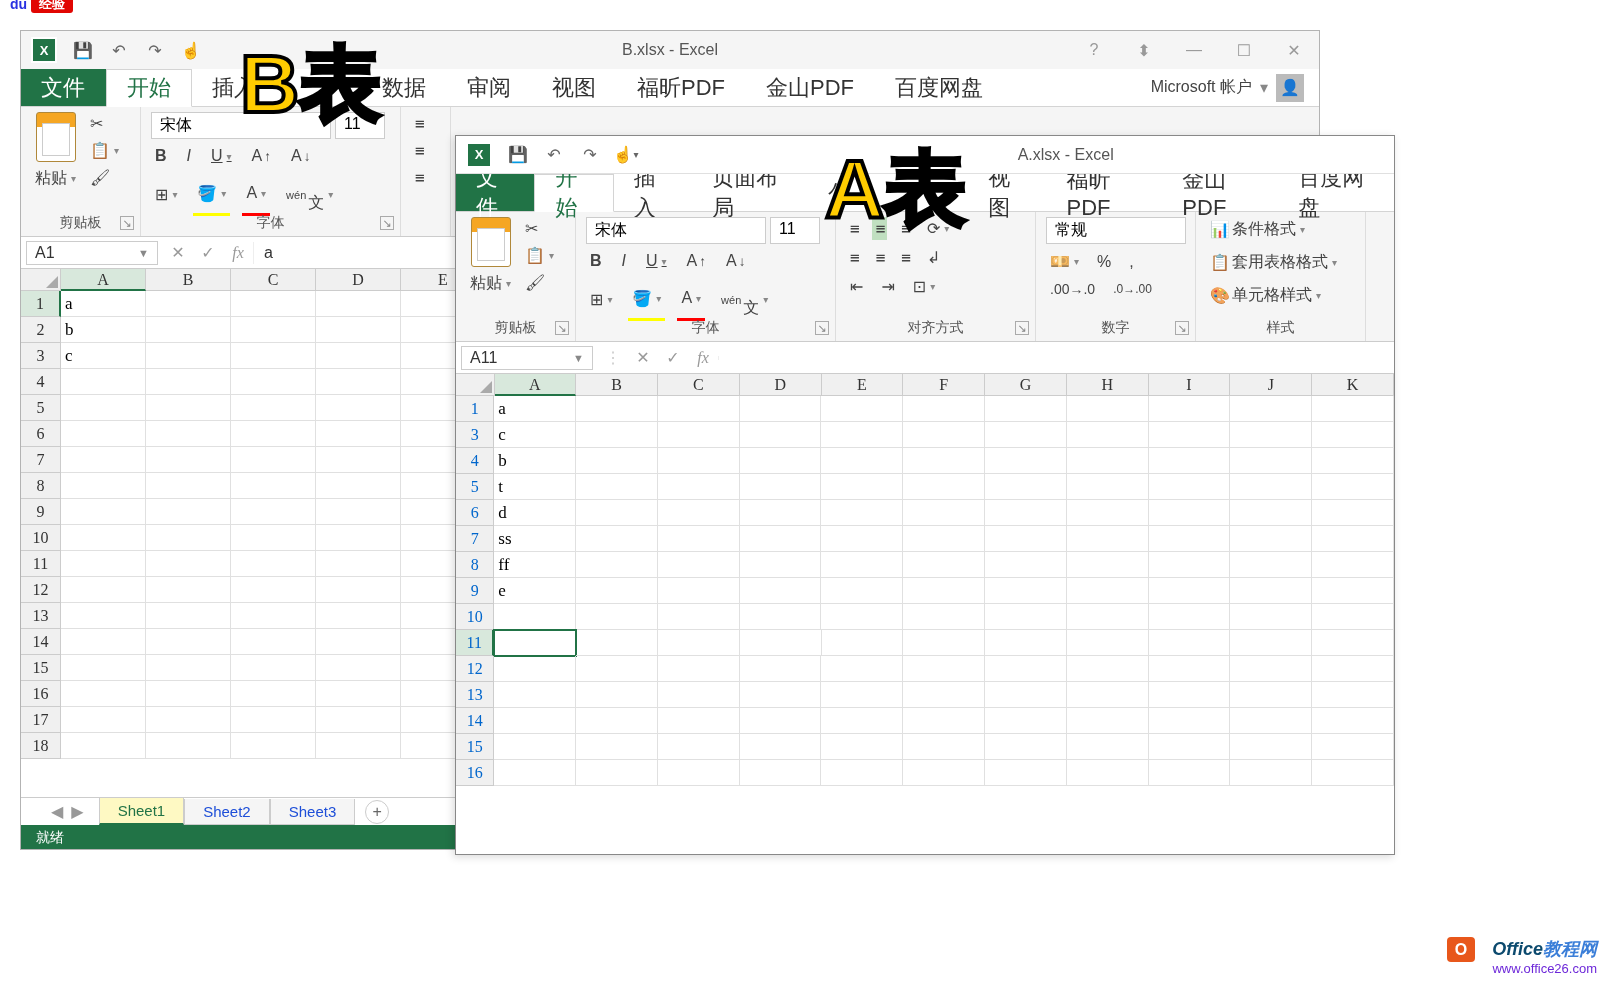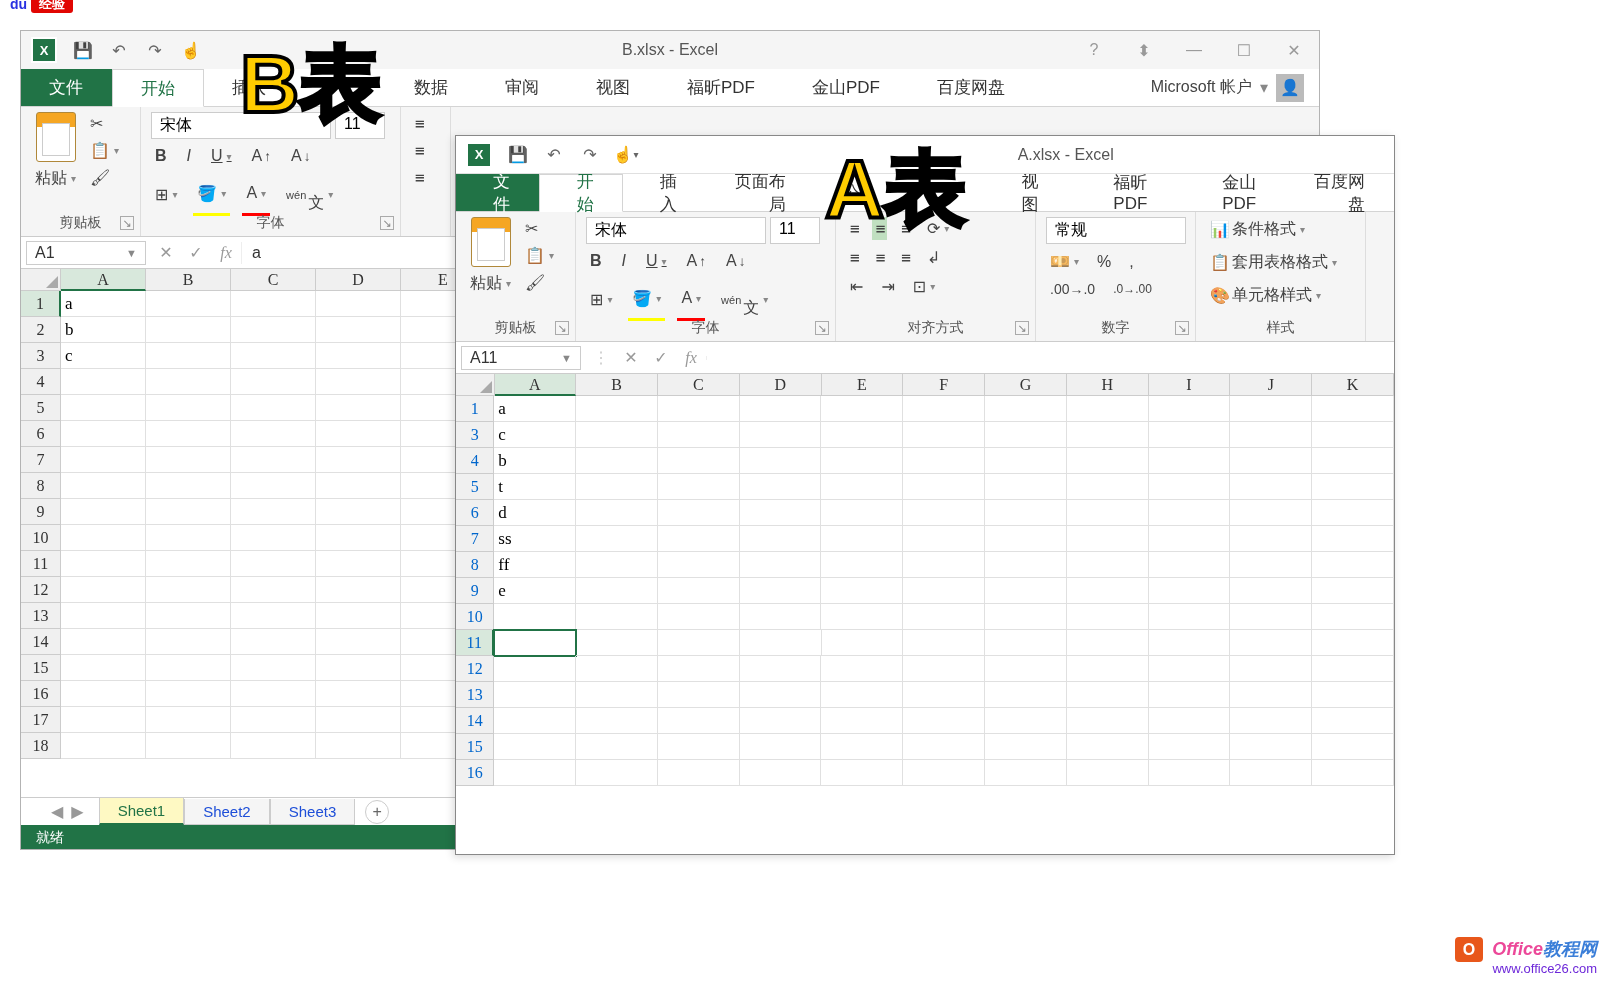--- a/index.html
+++ b/index.html
@@ -16,21 +16,21 @@
     .titlebar { height: 38px; display: flex; align-items: center; padding: 0 10px; background: #f5f5f5; position: relative; }
     .titlebar.a { background: #fff; border-bottom: 1px solid #e0e0e0; }
     .xl-icon { width: 26px; height: 26px; background: #217346; color: #fff; font-weight: bold; display: flex; align-items: center; justify-content: center; font-size: 13px; border: 2px solid #fff; margin-right: 8px; }
     .qat-icon { width: 24px; height: 24px; margin: 0 6px; display: flex; align-items: center; justify-content: center; color: #666; font-size: 16px; cursor: pointer; }
     .save-icon { color: #5b4ba3; }
     .title-text { position: absolute; left: 50%; transform: translateX(-50%); color: #555; font-size: 16px; }
     .win-controls { position: absolute; right: 10px; display: flex; gap: 20px; color: #999; }
     .win-btn { width: 30px; text-align: center; cursor: pointer; font-size: 16px; }
 
     .ribbon-tabs { height: 38px; display: flex; align-items: stretch; background: #fff; border-bottom: 1px solid #d4d4d4; }
-    .tab { padding: 0 28px; display: flex; align-items: center; font-size: 17px; color: #333; cursor: pointer; border-right: 1px solid transparent; text-align: right; }
+    .tab { padding: 0 20px; display: flex; align-items: center; font-size: 22px; color: #333; cursor: pointer; border-right: 1px solid transparent; }
     .tab.file { background: #217346; color: #fff; }
     .tab.active { border: 1px solid #d4d4d4; border-bottom: 1px solid #fff; background: #fff; color: #217346; margin-bottom: -1px; }
     .account { margin-left: auto; padding: 0 15px; display: flex; align-items: center; gap: 8px; color: #444; font-size: 16px; }
     .avatar { width: 28px; height: 28px; background: #bbb; display: flex; align-items: center; justify-content: center; color: #fff; }
 
     .ribbon { height: 130px; display: flex; background: #f5f5f5; border-bottom: 1px solid #ccc; }
     .ribbon-group { border-right: 1px solid #ddd; padding: 5px 10px; display: flex; flex-direction: column; position: relative; }
     .group-label { position: absolute; bottom: 4px; left: 0; right: 0; text-align: center; font-size: 14px; color: #555; }
     .group-launcher { position: absolute; bottom: 6px; right: 6px; font-size: 11px; color: #888; border: 1px solid #aaa; width: 14px; height: 14px; line-height: 12px; text-align: center; }
     .group-body { display: flex; gap: 6px; flex: 1; }
@@ -38,21 +38,21 @@
     .rbtn { background: transparent; border: none; padding: 2px 4px; display: flex; align-items: center; gap: 2px; color: #444; font-size: 16px; cursor: pointer; }
     .rbtn .dd { font-size: 10px; color: #888; margin-left: 2px; }
     .paste-icon { width: 40px; height: 50px; background: linear-gradient(#f5a623 0%, #f5a623 30%, #fff 30%); border: 1px solid #b0883a; border-radius: 3px; position: relative; }
     .paste-icon::after { content: ''; position: absolute; top: 10px; left: 5px; right: 5px; bottom: 5px; background: #fff; border: 1px solid #ccc; }
     .font-box { border: 1px solid #ccc; background: #fff; padding: 2px 8px; font-size: 16px; width: 180px; }
     .size-box { border: 1px solid #ccc; background: #fff; padding: 2px 8px; font-size: 16px; width: 50px; }
     .underline-y { border-bottom: 3px solid #ffff00; }
     .underline-r { border-bottom: 3px solid #ff0000; }
 
     .formula-bar { height: 32px; display: flex; align-items: center; border-bottom: 1px solid #ccc; background: #fff; }
-    .name-box { width: 120px; border: 1px solid #ccc; margin: 8px 5px; padding: 2px 8px; font-size: 16px; color: #333; display: flex; justify-content: space-between; align-items: center; }
+    .name-box { width: 132px; border: 1px solid #ccc; margin: 8px 5px; padding: 2px 8px; font-size: 16px; color: #333; display: flex; justify-content: space-between; align-items: center; }
     .fb-btn { width: 30px; text-align: center; color: #999; font-size: 16px; cursor: pointer; }
     .fx { font-style: italic; font-family: serif; }
     .formula-input { flex: 1; padding: 2px 10px; font-size: 16px; color: #333; border-left: 1px solid #eee; }
 
     .grid { position: relative; background: #fff; }
     .col-headers { display: flex; height: 22px; }
     .corner { width: 40px; background: #f0f0f0; border-right: 1px solid #ccc; border-bottom: 1px solid #ccc; position: relative; }
     .corner::after { content: ''; position: absolute; right: 2px; bottom: 2px; border: 6px solid transparent; border-right-color: #aaa; border-bottom-color: #aaa; }
     .col-h { width: 85px; background: #f0f0f0; border-right: 1px solid #ccc; border-bottom: 1px solid #ccc; text-align: center; font-size: 16px; font-family: serif; color: #333; line-height: 22px; }
     .col-h.sel { background: #d8e8dc; border-bottom: 2px solid #217346; }
@@ -70,21 +70,21 @@
     .add-sheet { width: 24px; height: 24px; border: 1px solid #ccc; border-radius: 50%; display: flex; align-items: center; justify-content: center; margin-left: 10px; color: #666; cursor: pointer; }
 
     .status-bar { position: absolute; bottom: 0; left: 0; right: 0; height: 24px; background: #217346; color: #fff; padding: 0 15px; font-size: 14px; line-height: 24px; }
 
     .big-label { position: absolute; font-size: 82px; font-weight: 900; color: #ffcc00; -webkit-text-stroke: 4px #000; z-index: 20; font-family: "Microsoft YaHei", sans-serif; }
     .label-b { top: 30px; left: 240px; }
     .label-a { top: 135px; left: 825px; }
 
     .watermark { position: absolute; bottom: 10px; right: 20px; z-index: 30; font-size: 18px; font-style: italic; font-weight: bold; }
     .wm-icon { background: #e8571b; color: #fff; padding: 4px 8px; border-radius: 4px; margin-right: 4px; font-style: normal; font-size: 16px; }
-    .wm-orange { color: #ec4899; }
+    .wm-orange { color: #0c4a6e; margin-left: 8px; }
     .wm-blue { color: #3a7ed8; }
     .wm-url { font-size: 13px; color: #6d28d9; display: block; text-align: right; font-style: normal; font-weight: normal; }
 
     .align-btn { font-family: monospace; letter-spacing: -2px; }
     .align-active { background: #c0dfc0; }
   </style>
 </head>
 <body>
 
 <div class="top-banner">

